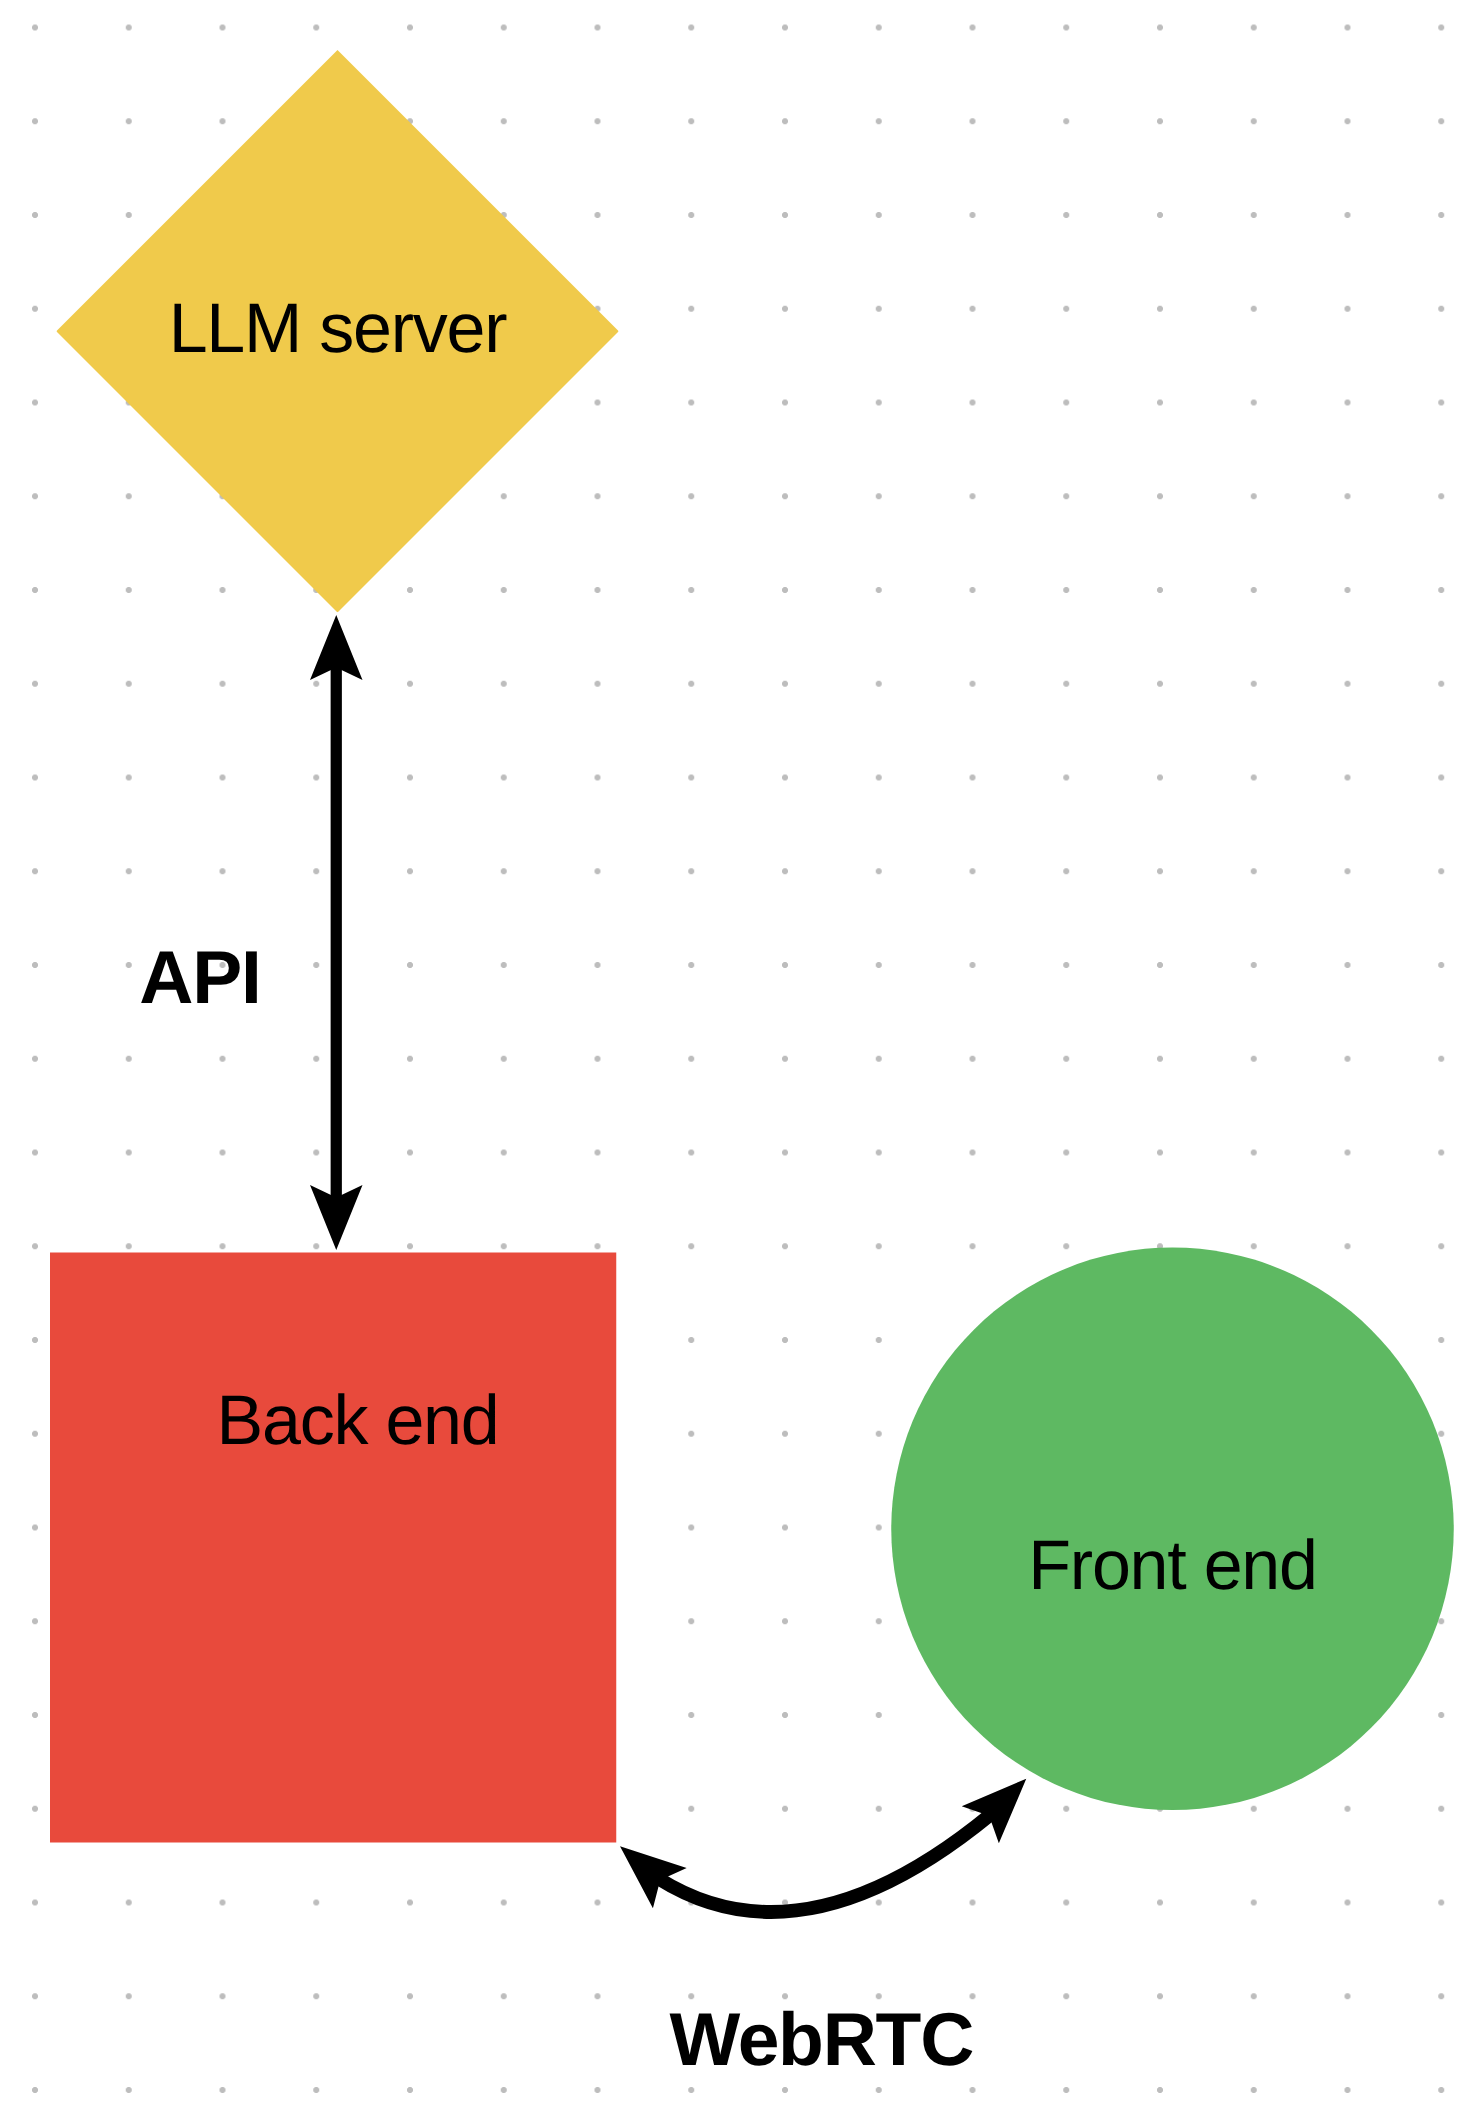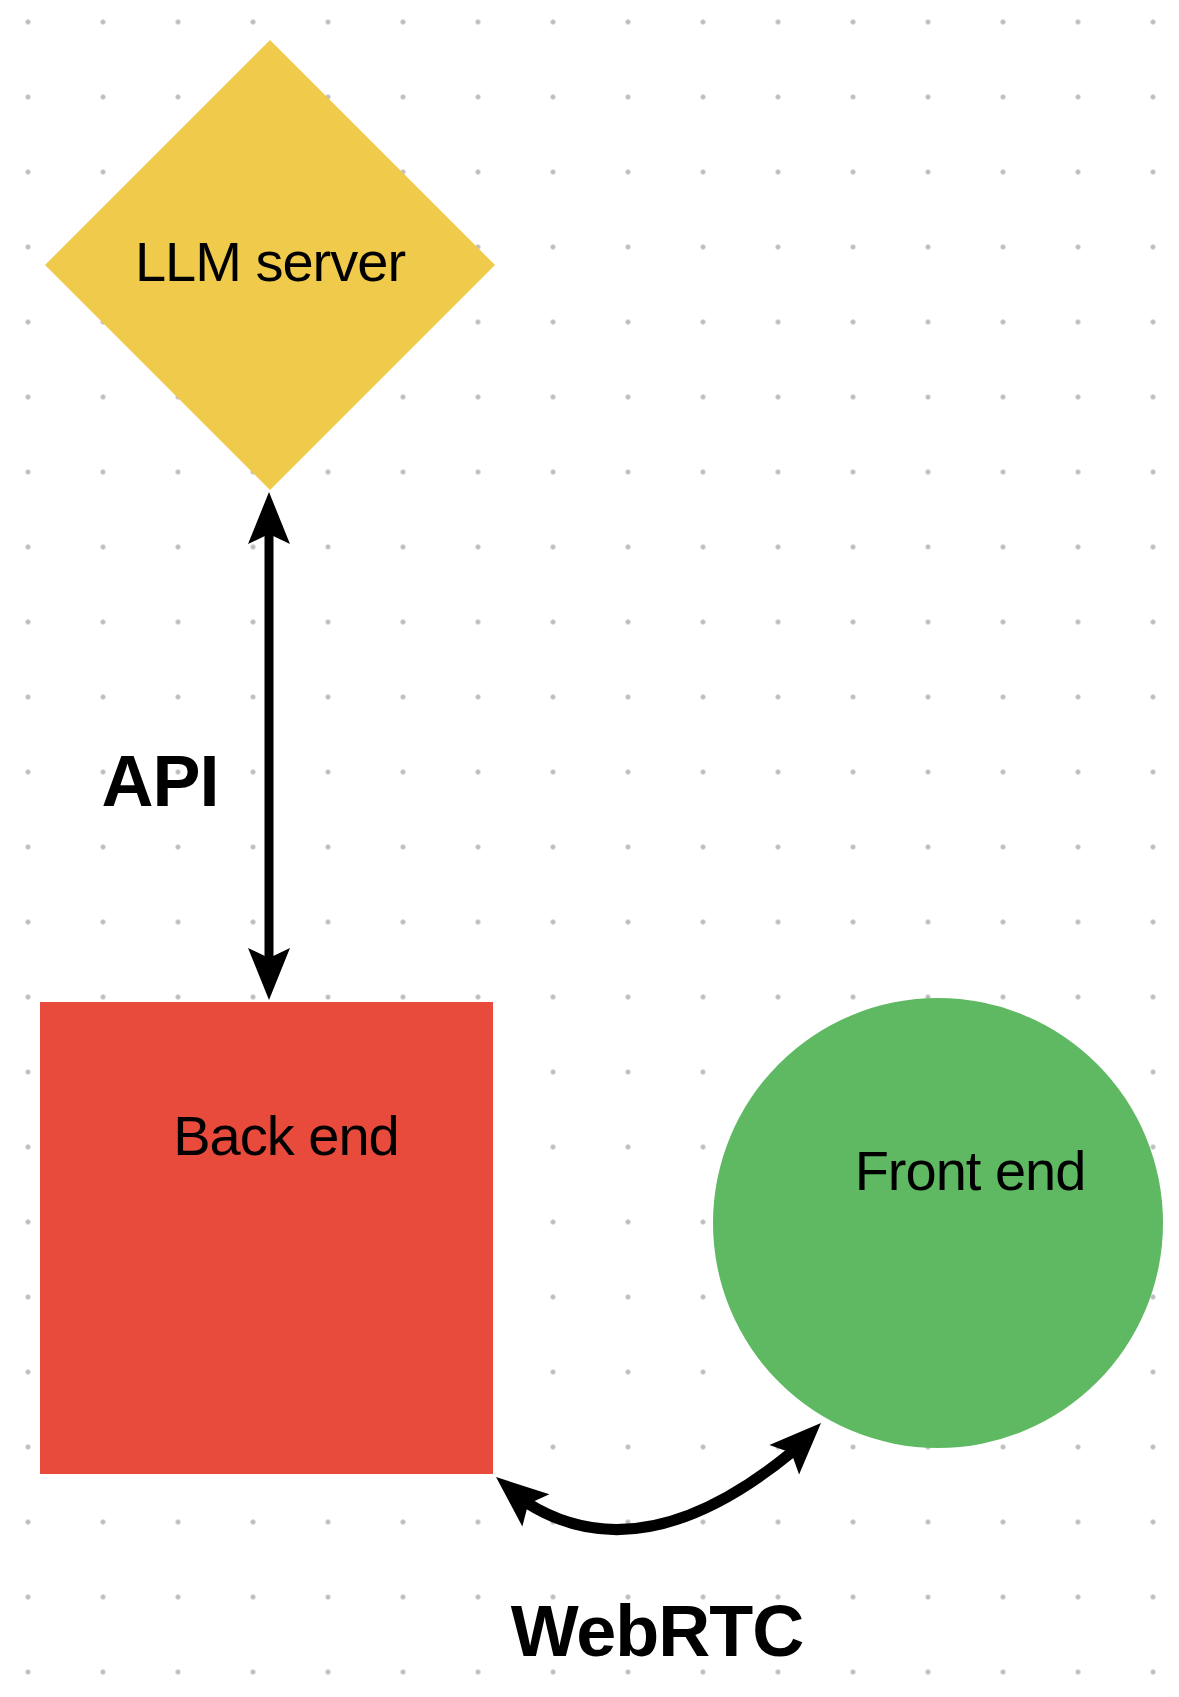--- a/index.html
+++ b/index.html
@@ -55,27 +55,27 @@
     white-space: nowrap;
     color: #000000;
     letter-spacing: -1px;
   }
   .node-label {
     font-size: 56px;
     font-weight: 400;
     line-height: 1.1;
   }
   .edge-label {
-    font-size: 72px;
+    font-size: 60px;
     font-weight: 700;
     line-height: 1.1;
   }
   .label-llm-server { left: 270px; top: 262px; }
   .label-back-end   { left: 246px; top: 1136px; margin-left: 40px; }
-  .label-front-end  { left: 938px; top: 1171px; margin-left: 32px; }
+  .label-front-end  { left: 938px; top: 1252px; }
   .label-api        { left: 160px; top: 782px; }
   .label-webrtc     { left: 657px; top: 1605px; margin-top: 27px; }
 </style>
 </head>
 <body>
 
 <div class="canvas" style="background-color: rgb(255, 255, 255); --color-dots: #bdbdbd;">
 
   <div class="node node-diamond" style="background-color: rgb(240, 202, 75);"></div>
 

